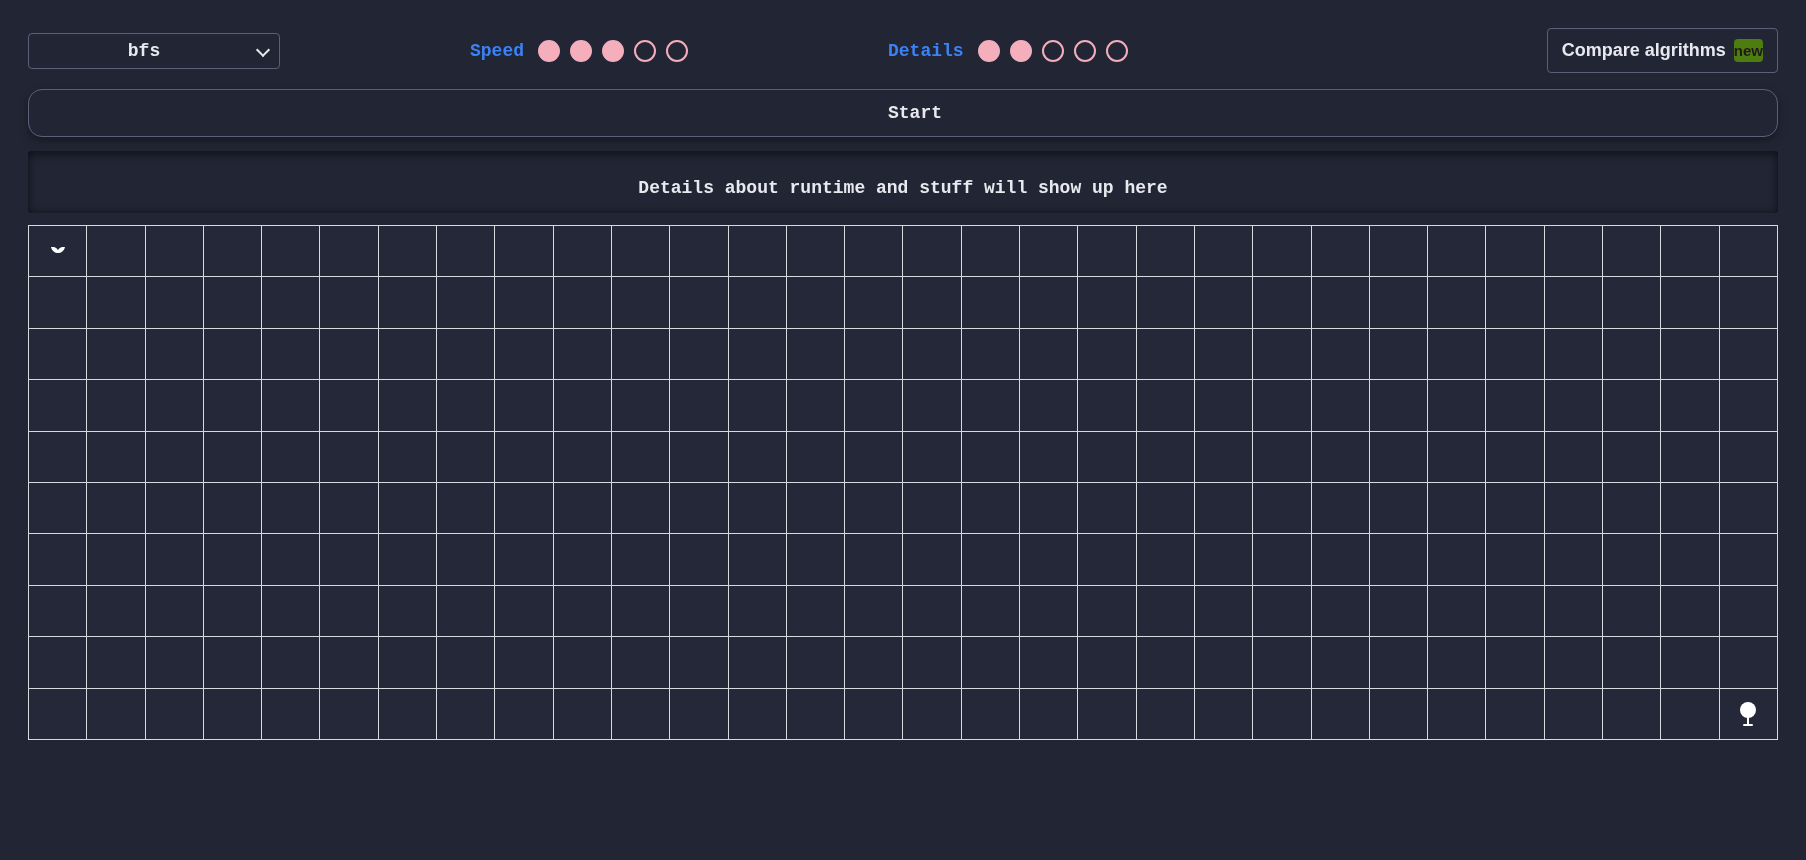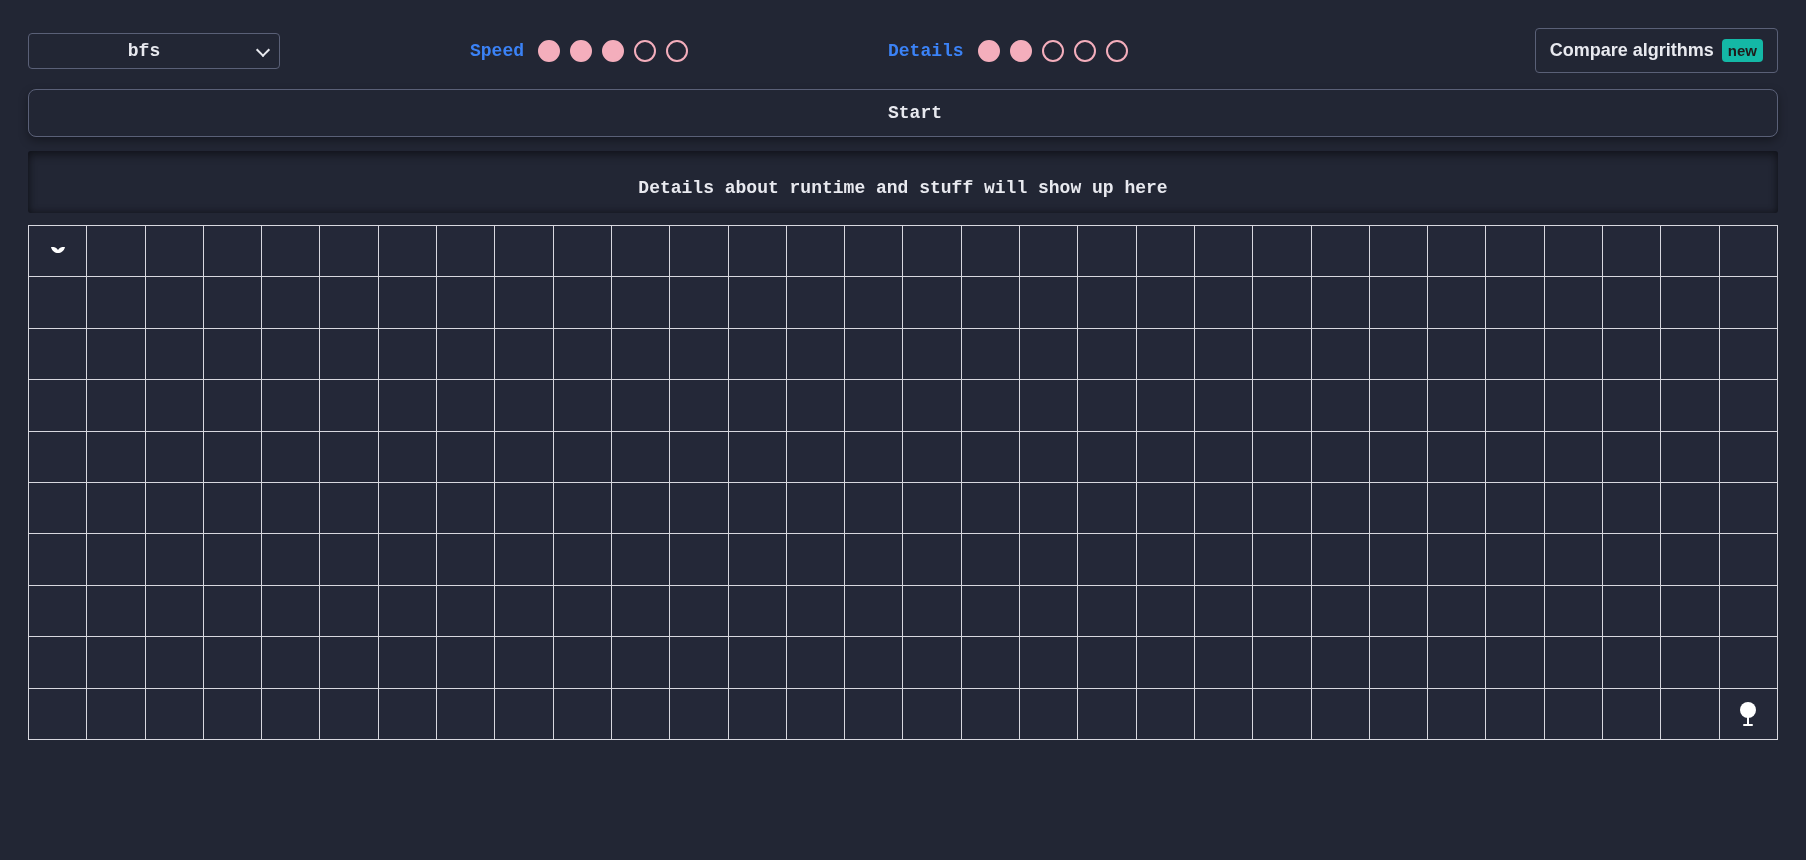--- a/index.html
+++ b/index.html
@@ -81,43 +81,43 @@
     display: flex;
     align-items: center;
     gap: 8px;
     font-size: 18px;
     font-weight: 700;
     cursor: pointer;
     background: transparent;
     color: #e8e9ef;
   }
   .badge {
-    background: #14b8a6;
+    background: #4d7c0f;
     color: #201a1a;
     font-size: 15px;
     font-weight: 700;
     border-radius: 4px;
-    padding: 3px 6px;
+    padding: 3px 0;
   }
   
   .action-row {
     display: flex;
     gap: 16px;
     padding: 8px 28px 0 28px;
   }
   .action-btn {
     flex: 1 1 0;
     height: 48px;
     border: 1px solid #5a6077;
     background: transparent;
     color: #e8e9ef;
     font-family: inherit;
     font-size: 18px;
     font-weight: 700;
-    border-radius: 8px;
+    border-radius: 14px;
     cursor: pointer;
     box-shadow: 0 4px 10px rgba(0,0,0,0.35);
     padding-left: 24px;
   }
   
   .details {
     margin: 14px 28px 0 28px;
     height: 62px;
     border-radius: 3px;
     background: #222634;

